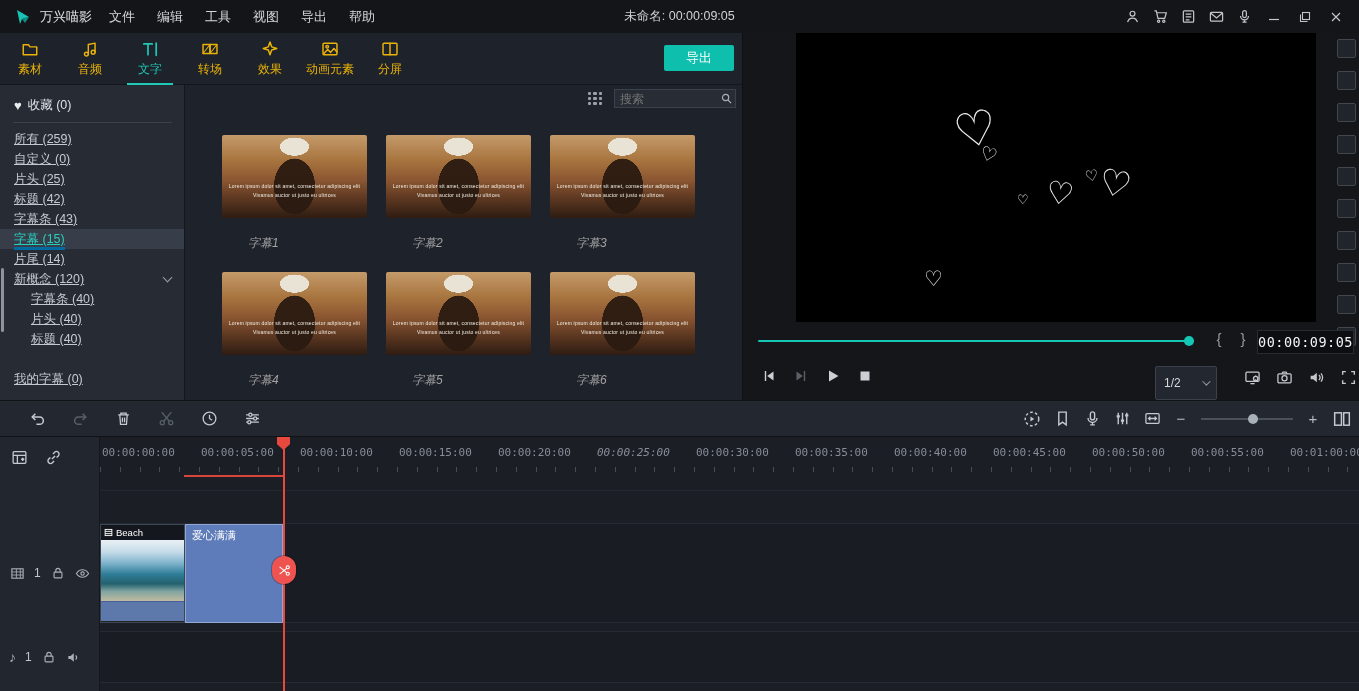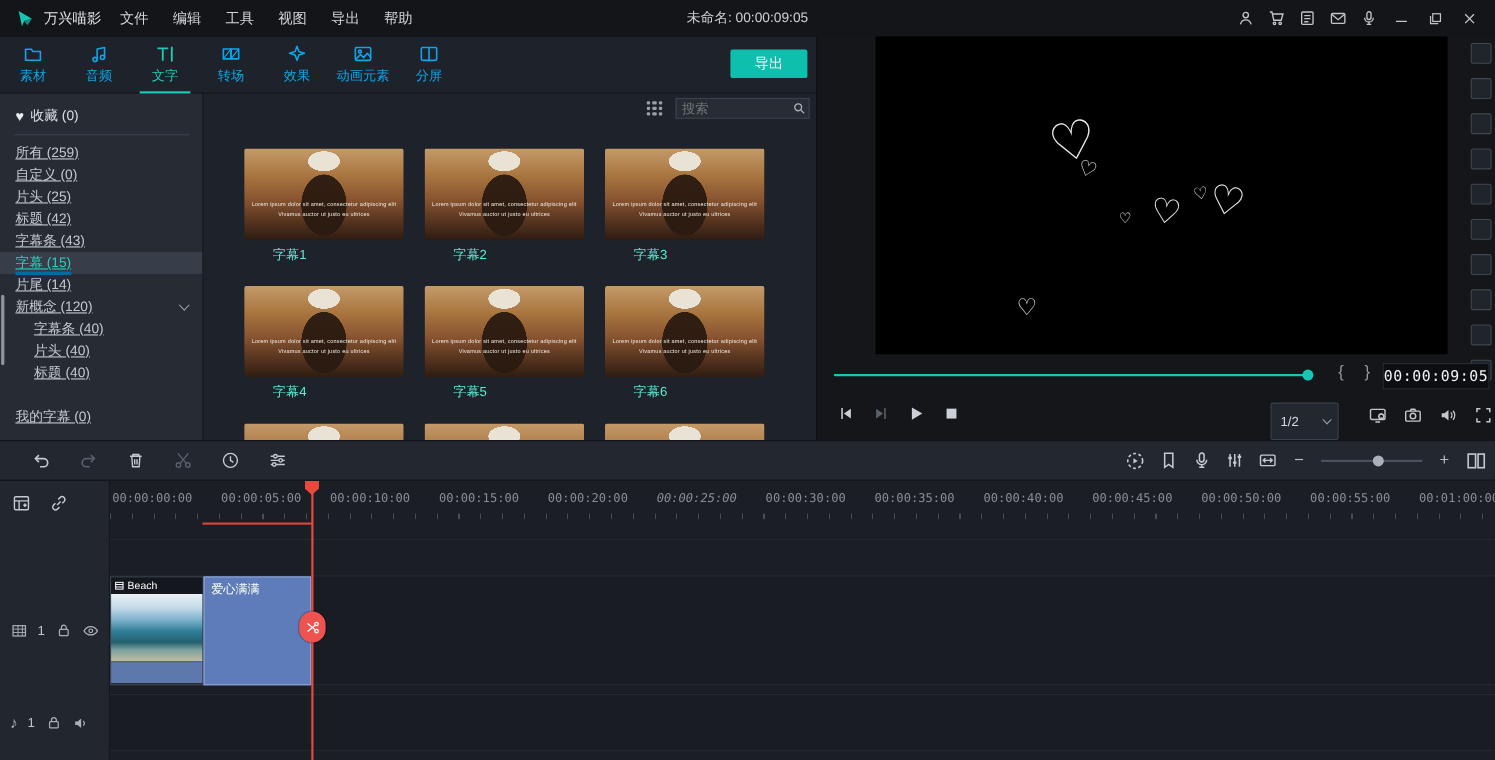--- a/index.html
+++ b/index.html
@@ -14,21 +14,21 @@
   .menus { display:flex; align-items:center; }
   .menu-item { padding:0 11px; font-size:13px; color:#d3d6da; line-height:33px; cursor:default; }
   .proj-title { position:absolute; left:50%; transform:translateX(-50%); font-size:12.5px; color:#cfd2d6; }
   .tb-right { margin-left:auto; display:flex; align-items:center; }
   .tb-icon { width:28px; height:26px; display:flex; align-items:center; justify-content:center; color:#c2c6cc; }
   .win-btn { width:31px; height:26px; display:flex; align-items:center; justify-content:center; color:#c2c6cc; }
 
   
   .ribbon { position:absolute; left:0; top:33px; width:742px; height:52px; background:#1e222a; border-bottom:1px solid #14161b; z-index:10; }
   .tabs { display:flex; height:52px; padding-left:0; }
-  .tab { display:flex; flex-direction:column; align-items:center; justify-content:center; gap:3px; min-width:60px; padding:0 2px; height:52px; font-size:12px; color:#0ea5e9; position:relative; cursor:default; }
+  .tab { display:flex; flex-direction:column; align-items:center; justify-content:center; gap:3px; min-width:60px; padding:0 2px; height:52px; font-size:12px; color:#eab308; position:relative; cursor:default; }
   .tab .ticon { height:18px; display:flex; align-items:center; }
   .tab.active { color:#1fc8b7; }
   .tab.active::after { content:''; position:absolute; bottom:0; left:50%; transform:translateX(-50%); width:46px; height:2px; background:#1fc8b7; }
   .export-btn { position:absolute; right:8px; top:12px; width:70px; height:26px; background:#0fbfae; color:#fff; border:none; border-radius:2px; font-size:13px; font-family:inherit; cursor:pointer; }
 
   
   .sidebar { position:absolute; left:0; top:85px; width:185px; height:315px; background:#262b34; border-right:1px solid #14161b; padding-top:8px; overflow:hidden; }
   .fav-row { display:flex; align-items:center; gap:6px; padding:4px 14px 2px 14px; font-size:12.5px; color:#dde0e4; }
   .fav-heart { font-size:13px; color:#eceef0; }
   .side-divider { height:1px; background:#3c424c; margin:6px 12px 6px 13px; }
@@ -50,21 +50,21 @@
   .searchbox .sicon { width:18px; display:flex; align-items:center; justify-content:center; color:#aab0b8; }
   .grid { position:absolute; top:50px; left:37px; display:grid; grid-template-columns:repeat(3,145px); column-gap:19px; row-gap:21px; }
   .card { width:145px; cursor:pointer; }
   .thumb { height:83px; position:relative; border-radius:2px; overflow:hidden;
     background:
       radial-gradient(ellipse 24px 15px at 50% 14%, #e9e3d6 0 60%, rgba(0,0,0,0) 61%),
       radial-gradient(ellipse 34px 46px at 50% 62%, rgba(42,26,16,.95) 0 60%, rgba(0,0,0,0) 61%),
       linear-gradient(180deg,#c49a6a 0%,#a8753f 30%,#8a5531 55%,#5a3620 78%,#2e1c12 100%);
   }
   .thumb .cap { position:absolute; left:4px; right:4px; top:57%; text-align:center; color:#f0ece2; font-size:5px; line-height:1.7; letter-spacing:.2px; }
-  .card-label { margin-top:5px; font-size:12px; color:#5eead4; padding-left:26px; height:16px; }
+  .card-label { margin-top:17px; font-size:12px; color:#a3a3a3; padding-left:26px; height:16px;font-style:italic; }
 
   
   .preview { position:absolute; left:742px; top:33px; width:617px; height:367px; background:#141619; border-left:1px solid #0e1013; }
   .video { position:absolute; left:53px; top:0; width:520px; height:289px; background:#000; overflow:hidden; }
   .heart-el { position:absolute; color:#ececec; font-family:"DejaVu Sans", sans-serif; line-height:1; }
   .marks { position:absolute; left:594px; top:6px; display:flex; flex-direction:column; gap:13px; }
   .mark { width:19px; height:19px; border:1px solid #40474f; background:#20242b; border-radius:2px; }
   .seek-line { position:absolute; left:15px; top:307px; width:436px; height:2px; background:#15c7b5; border-radius:1px; }
   .seek-dot { position:absolute; left:441px; top:303px; width:10px; height:10px; border-radius:50%; background:#15c7b5; }
   .brace-btn { position:absolute; top:297px; font-size:15px; color:#9399a1; width:16px; text-align:center; cursor:pointer; }

